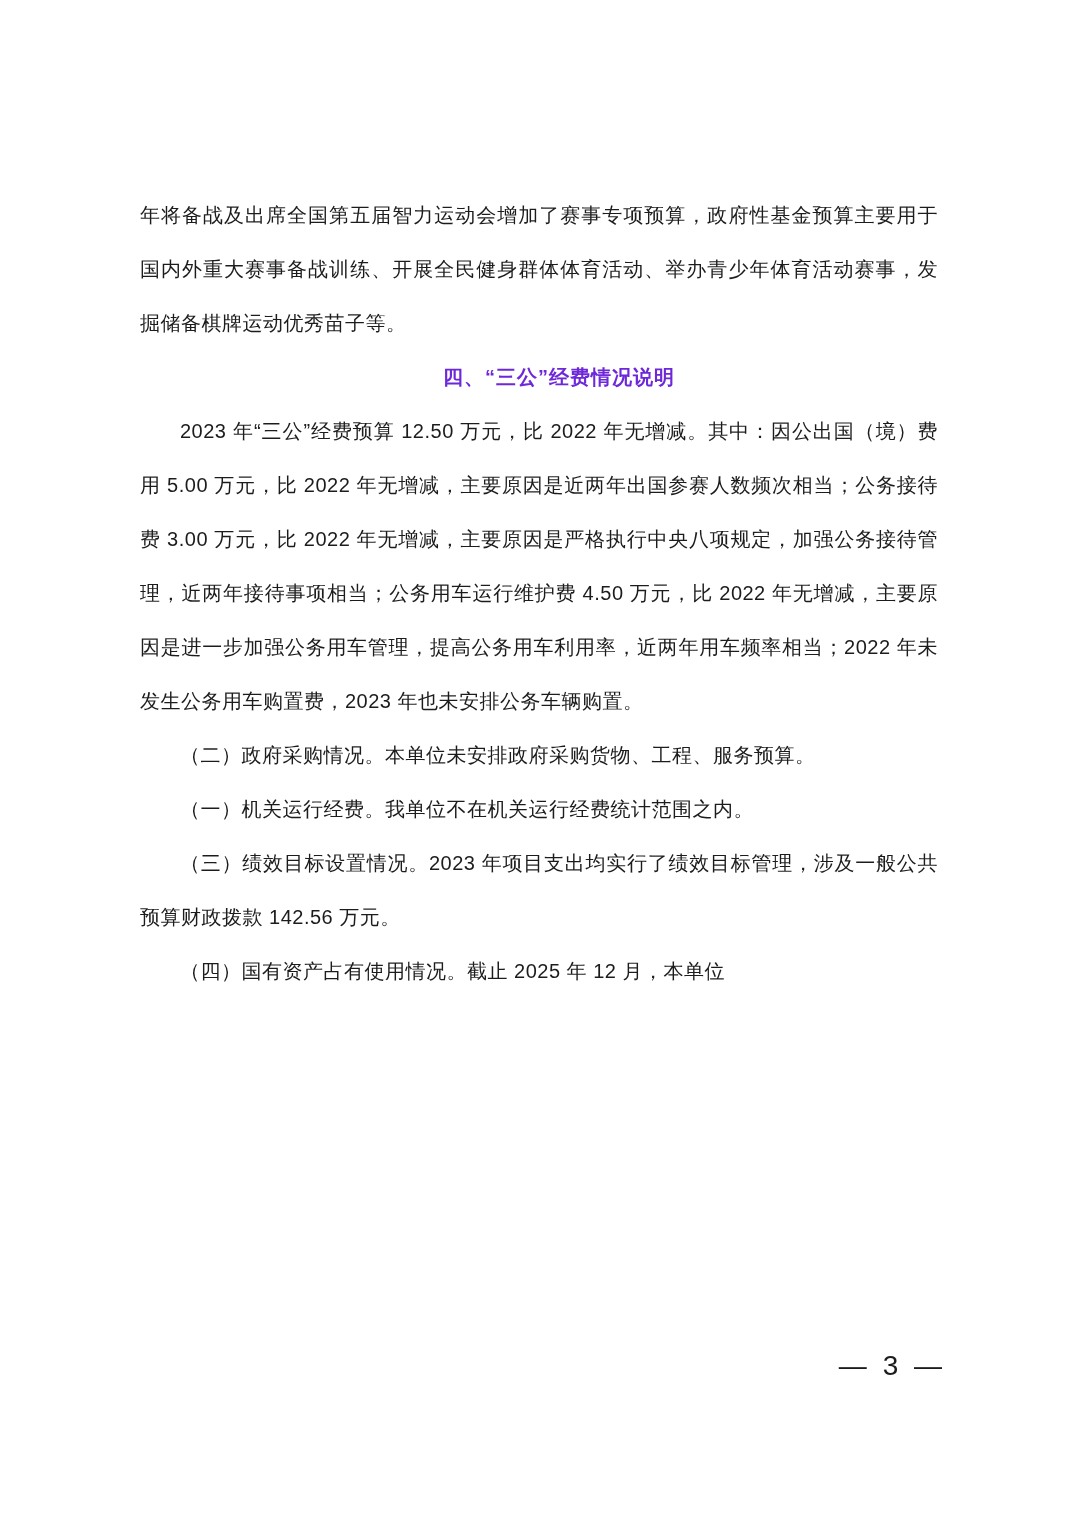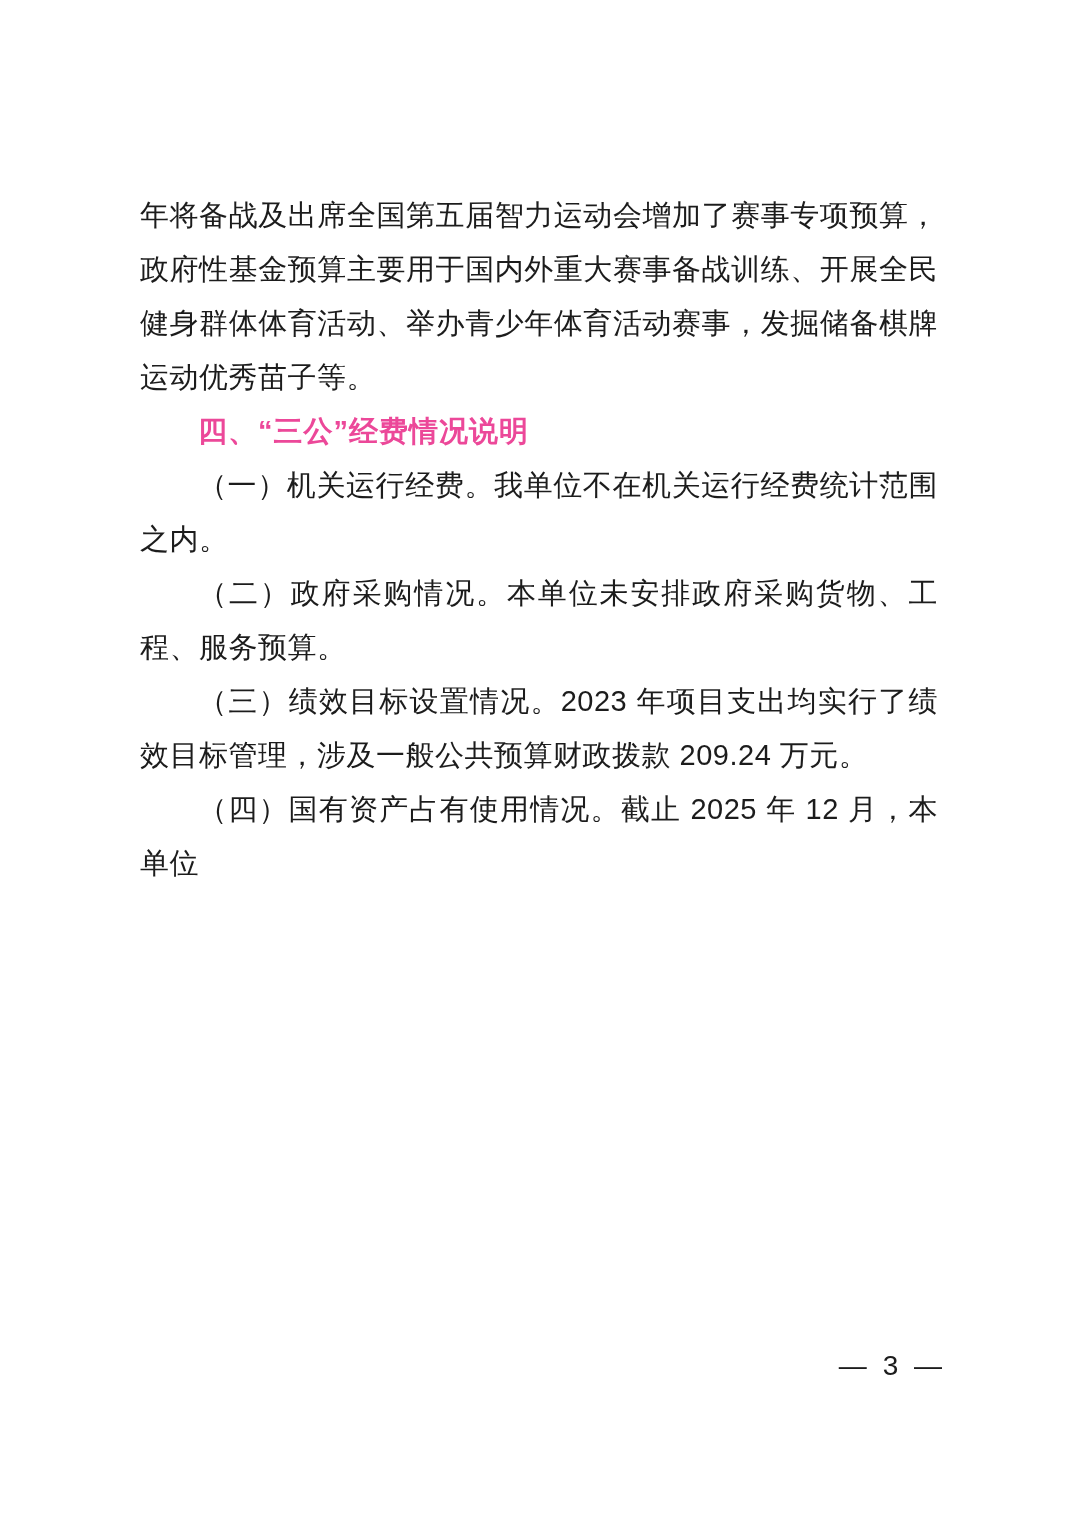--- a/index.html
+++ b/index.html
@@ -19,40 +19,40 @@
     left: 0; top: 0;
     width: 1074px;
     height: 1520px;
     background: #ffffff;
   }
   .doc-body {
     position: absolute;
     left: 140px;
     top: 188px;
     width: 798px;
-    font-size: 29px;
+    font-size: 20px;
     line-height: 54px;
     color: #1c1c1c;
     text-align: justify;
     text-justify: inter-character;
     letter-spacing: 0.5px;
   }
   .para {
     margin: 0;
     text-indent: 2em;
   }
   .para.continuation {
     text-indent: 0;
   }
   .heading {
     margin: 0;
     text-indent: 2em;
     font-weight: bold;
-    color: #ec4899;
-    text-align: left;
+    color: #6d28d9;
+    text-align: center;
     letter-spacing: 1px;
   }
   .page-number {
     position: absolute;
     top: 1348px;
     right: 128px;
     font-size: 28px;
     line-height: 36px;
     color: #1c1c1c;
     letter-spacing: 4px;
@@ -63,27 +63,28 @@
 <body>
 
 <div class="page">
 
   <div class="doc-body">
 
     <p class="para continuation">年将备战及出席全国第五届智力运动会增加了赛事专项预算，政府性基金预算主要用于国内外重大赛事备战训练、开展全民健身群体体育活动、举办青少年体育活动赛事，发掘储备棋牌运动优秀苗子等。</p>
 
     <p class="heading">四、“三公”经费情况说明</p>
 
+    <p class="para">2023 年“三公”经费预算 12.50 万元，比 2022 年无增减。其中：因公出国（境）费用 5.00 万元，比 2022 年无增减，主要原因是近两年出国参赛人数频次相当；公务接待费 3.00 万元，比 2022 年无增减，主要原因是严格执行中央八项规定，加强公务接待管理，近两年接待事项相当；公务用车运行维护费 4.50 万元，比 2022 年无增减，主要原因是进一步加强公务用车管理，提高公务用车利用率，近两年用车频率相当；2022 年未发生公务用车购置费，2023 年也未安排公务车辆购置。</p>
 
+
+    <p class="para">（二）政府采购情况。本单位未安排政府采购货物、工程、服务预算。</p>
 
     <p class="para">（一）机关运行经费。我单位不在机关运行经费统计范围之内。</p>
 
-    <p class="para">（二）政府采购情况。本单位未安排政府采购货物、工程、服务预算。</p>
-
-    <p class="para">（三）绩效目标设置情况。2023 年项目支出均实行了绩效目标管理，涉及一般公共预算财政拨款 209.24 万元。</p>
+    <p class="para">（三）绩效目标设置情况。2023 年项目支出均实行了绩效目标管理，涉及一般公共预算财政拨款 142.56 万元。</p>
 
     <p class="para">（四）国有资产占有使用情况。截止 2025 年 12 月，本单位</p>
 
   </div>
 
   <div class="page-number">— 3 —</div>
 
 </div>
 
 </body></html>

